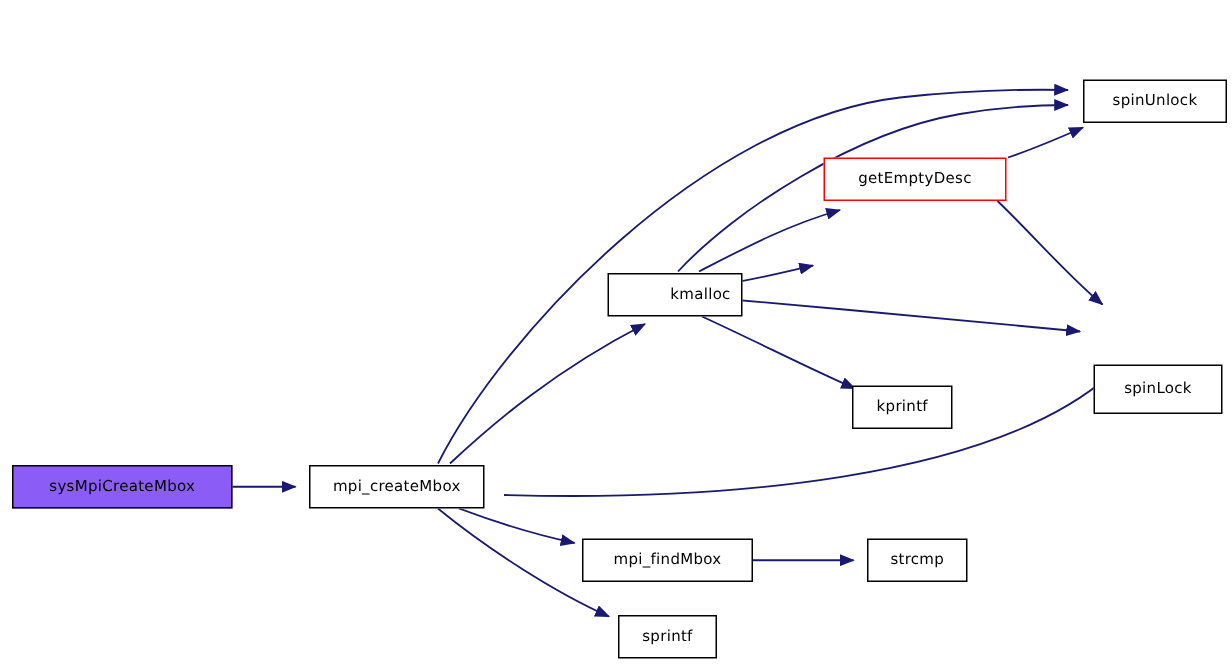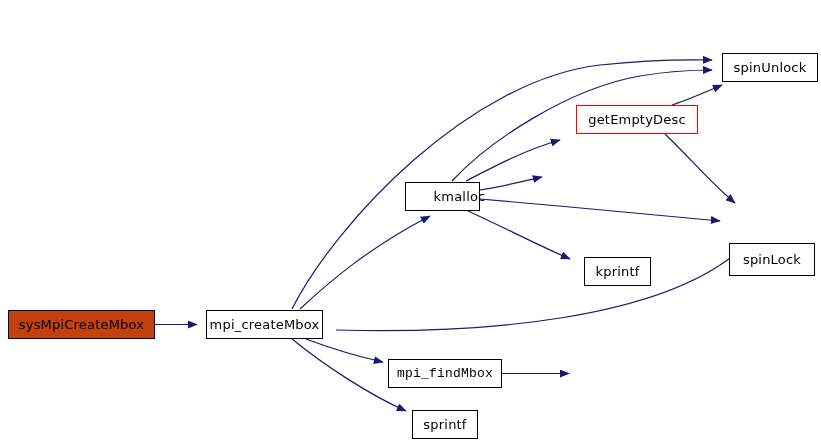--- a/index.html
+++ b/index.html
@@ -23,27 +23,27 @@
     height: 443px;
   }
   .node {
     position: absolute;
     box-sizing: border-box;
     display: flex;
     align-items: center;
     justify-content: center;
     background: #ffffff;
     border: 1px solid #000000;
-    font-size: 13px;
+    font-size: 10px;
     color: #000000;
     white-space: nowrap;
     letter-spacing: 0.2px;
   }
   .node.highlight {
-    background: #c2410c;
+    background: #8b5cf6;
     border: 1px solid #000000;
   }
   .node.ref {
     border: 1px solid #ff0000;
   }
   .node span {
     display: block;
     line-height: 1;
   }
 </style>
@@ -91,43 +91,46 @@
   </svg>
 
   <div class="node highlight" style="left:8px; top:310px; width:147px; height:29px;">
     <span>sysMpiCreateMbox</span>
   </div>
 
   <div class="node" style="left:206px; top:310px; width:117px; height:29px;">
     <span>mpi_createMbox</span>
   </div>
 
-  <div class="node" style="left:405px; top:182px; width:75px; height:29px;padding-left:34px;">
+  <div class="node" style="left:405px; top:182px; width:90px; height:29px;padding-left:34px;">
     <span>kmalloc</span>
   </div>
 
-  <div class="node ref" style="left:576px; top:105px; width:122px; height:29px;">
+  <div class="node ref" style="left:549px; top:105px; width:122px; height:29px;">
     <span>getEmptyDesc</span>
   </div>
 
 
   <div class="node" style="left:722px; top:53px; width:96px; height:29px;">
     <span>spinUnlock</span>
   </div>
 
   <div class="node" style="left:729px; top:208px; width:86px; height:33px;margin-top:35px;">
     <span>spinLock</span>
   </div>
 
-  <div class="node" style="left:584px; top:257px; width:67px; height:29px;">
+  <div class="node" style="left:568px; top:257px; width:67px; height:29px;">
     <span>kprintf</span>
   </div>
 
-  <div class="node" style="left:388px; top:359px; width:114px; height:29px;font-family:Liberation Mono, monospace;">
+  <div class="node" style="left:388px; top:359px; width:114px; height:29px;">
     <span>mpi_findMbox</span>
   </div>
 
+  <div class="node" style="left:578px; top:359px; width:67px; height:29px;">
+    <span>strcmp</span>
+  </div>
 
   <div class="node" style="left:412px; top:410px; width:66px; height:29px;">
     <span>sprintf</span>
   </div>
 
 </div>
 
 </body></html>

